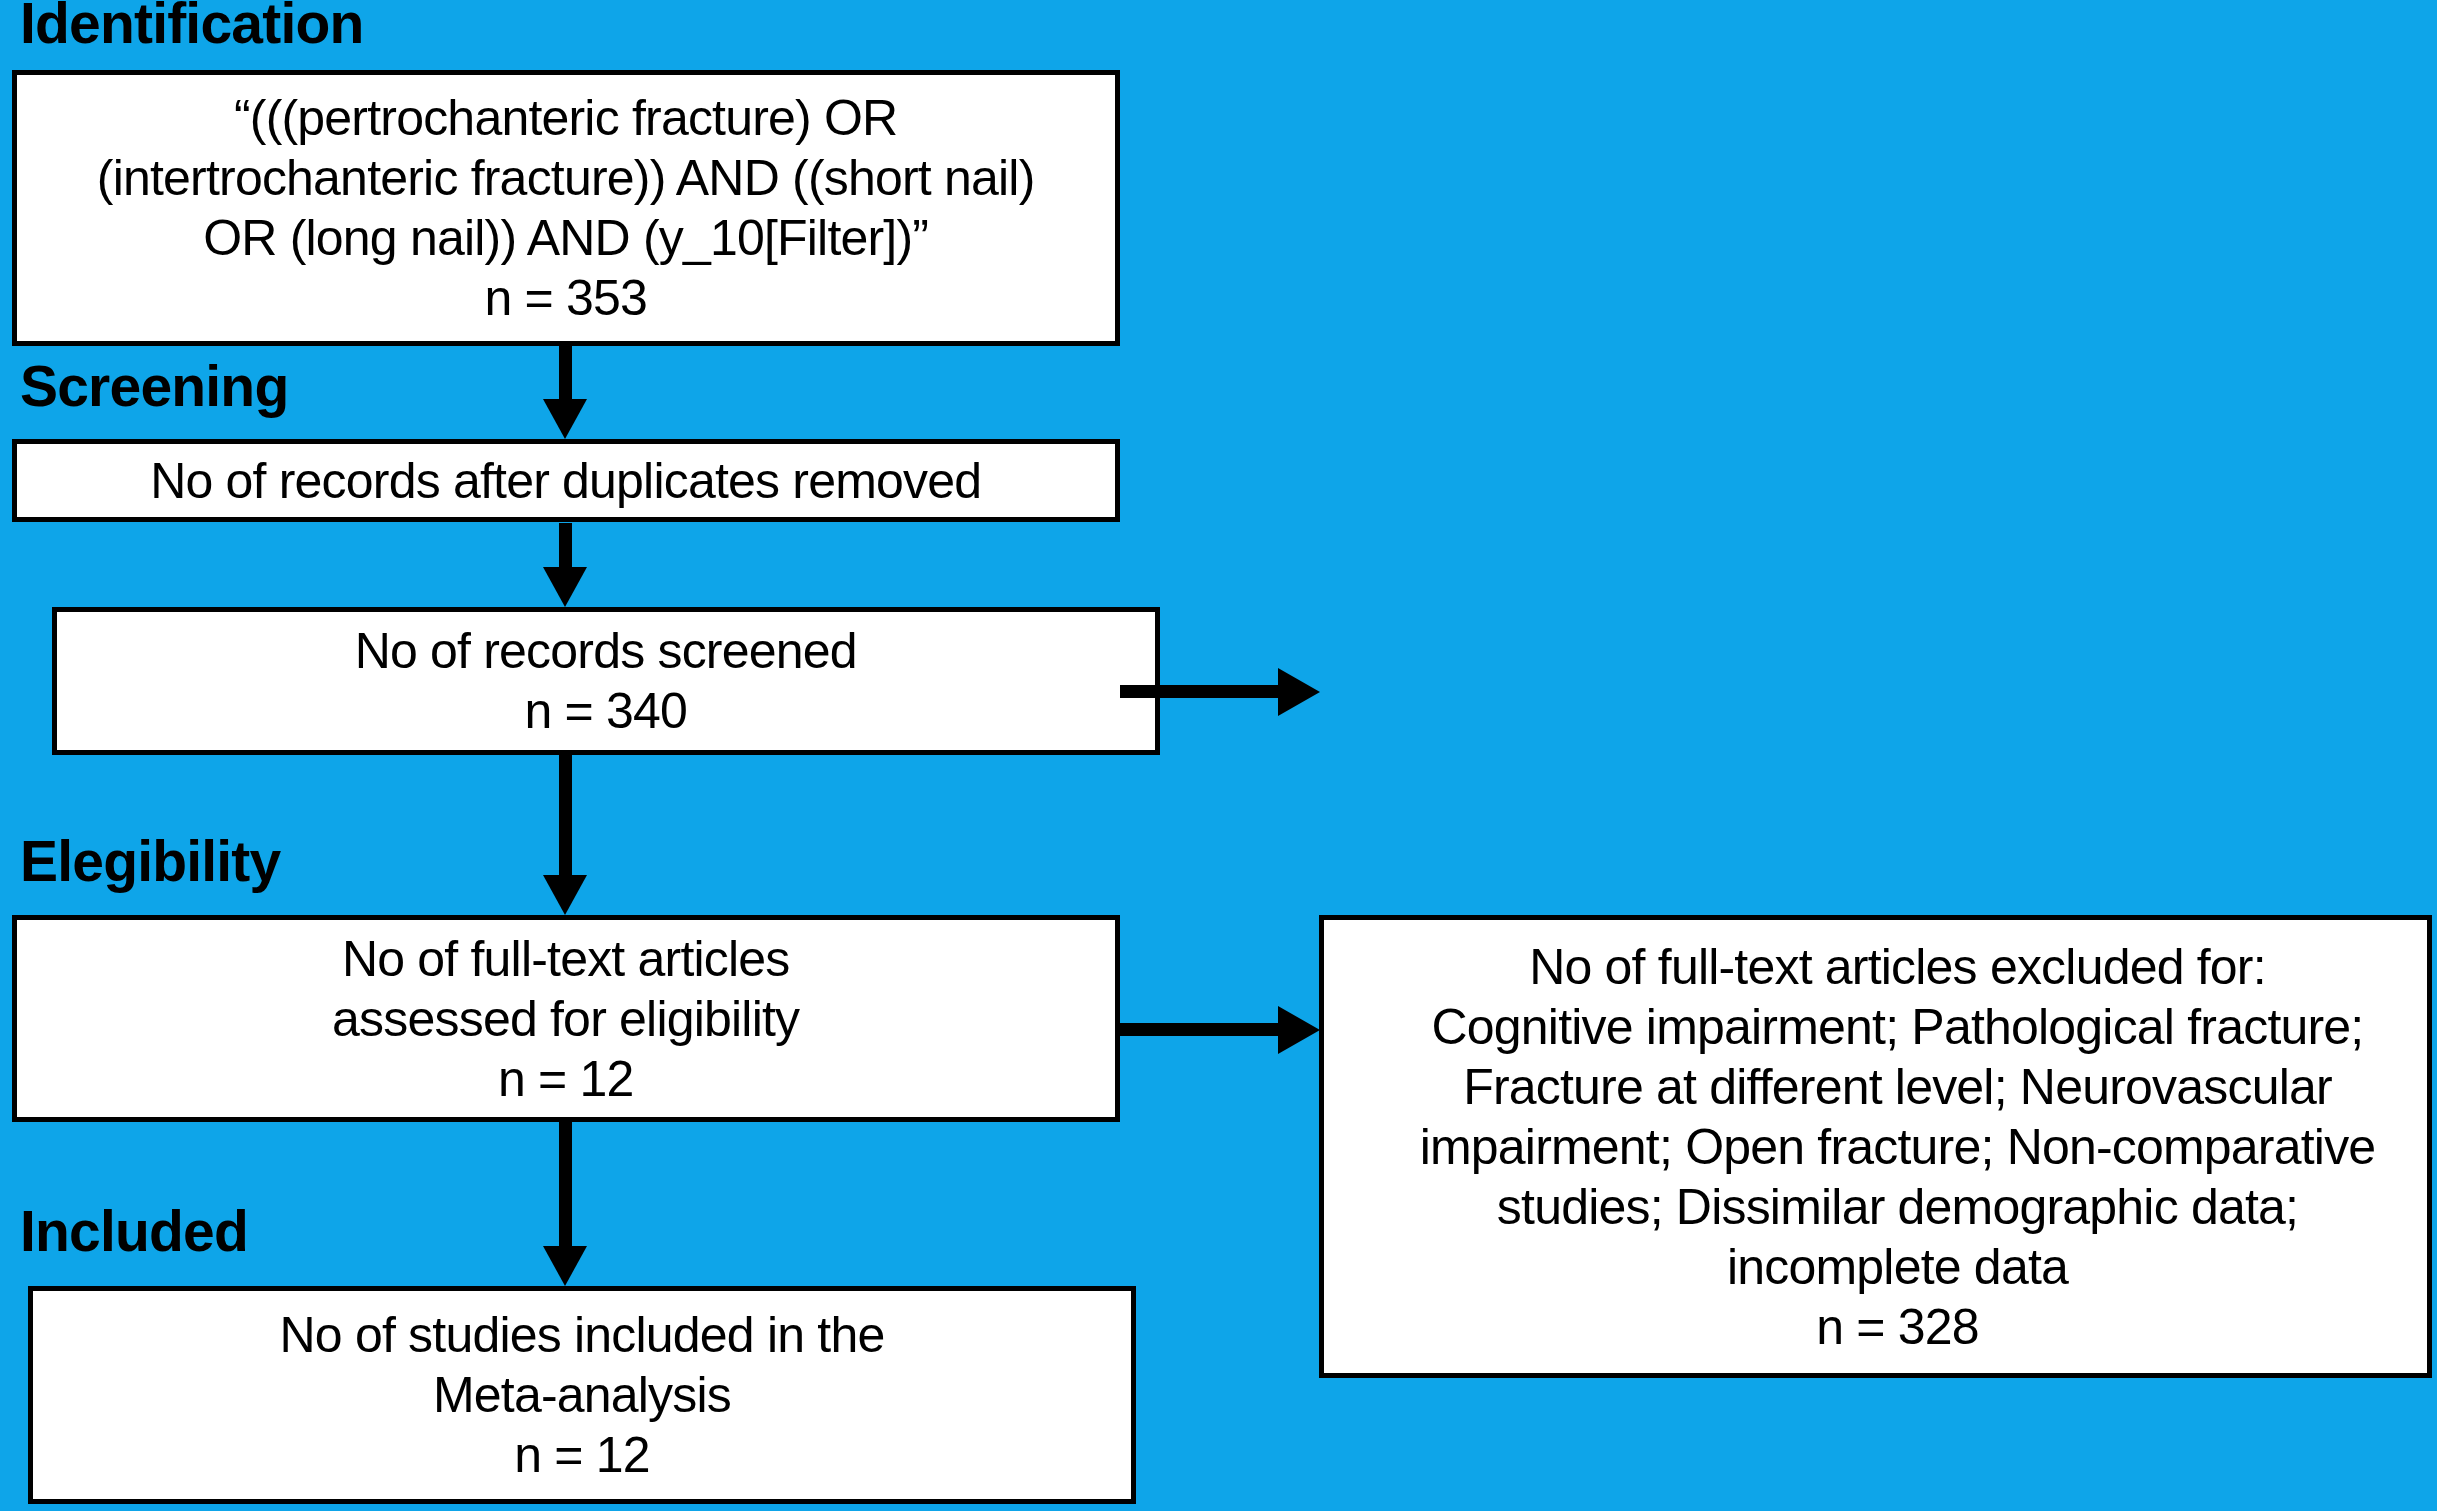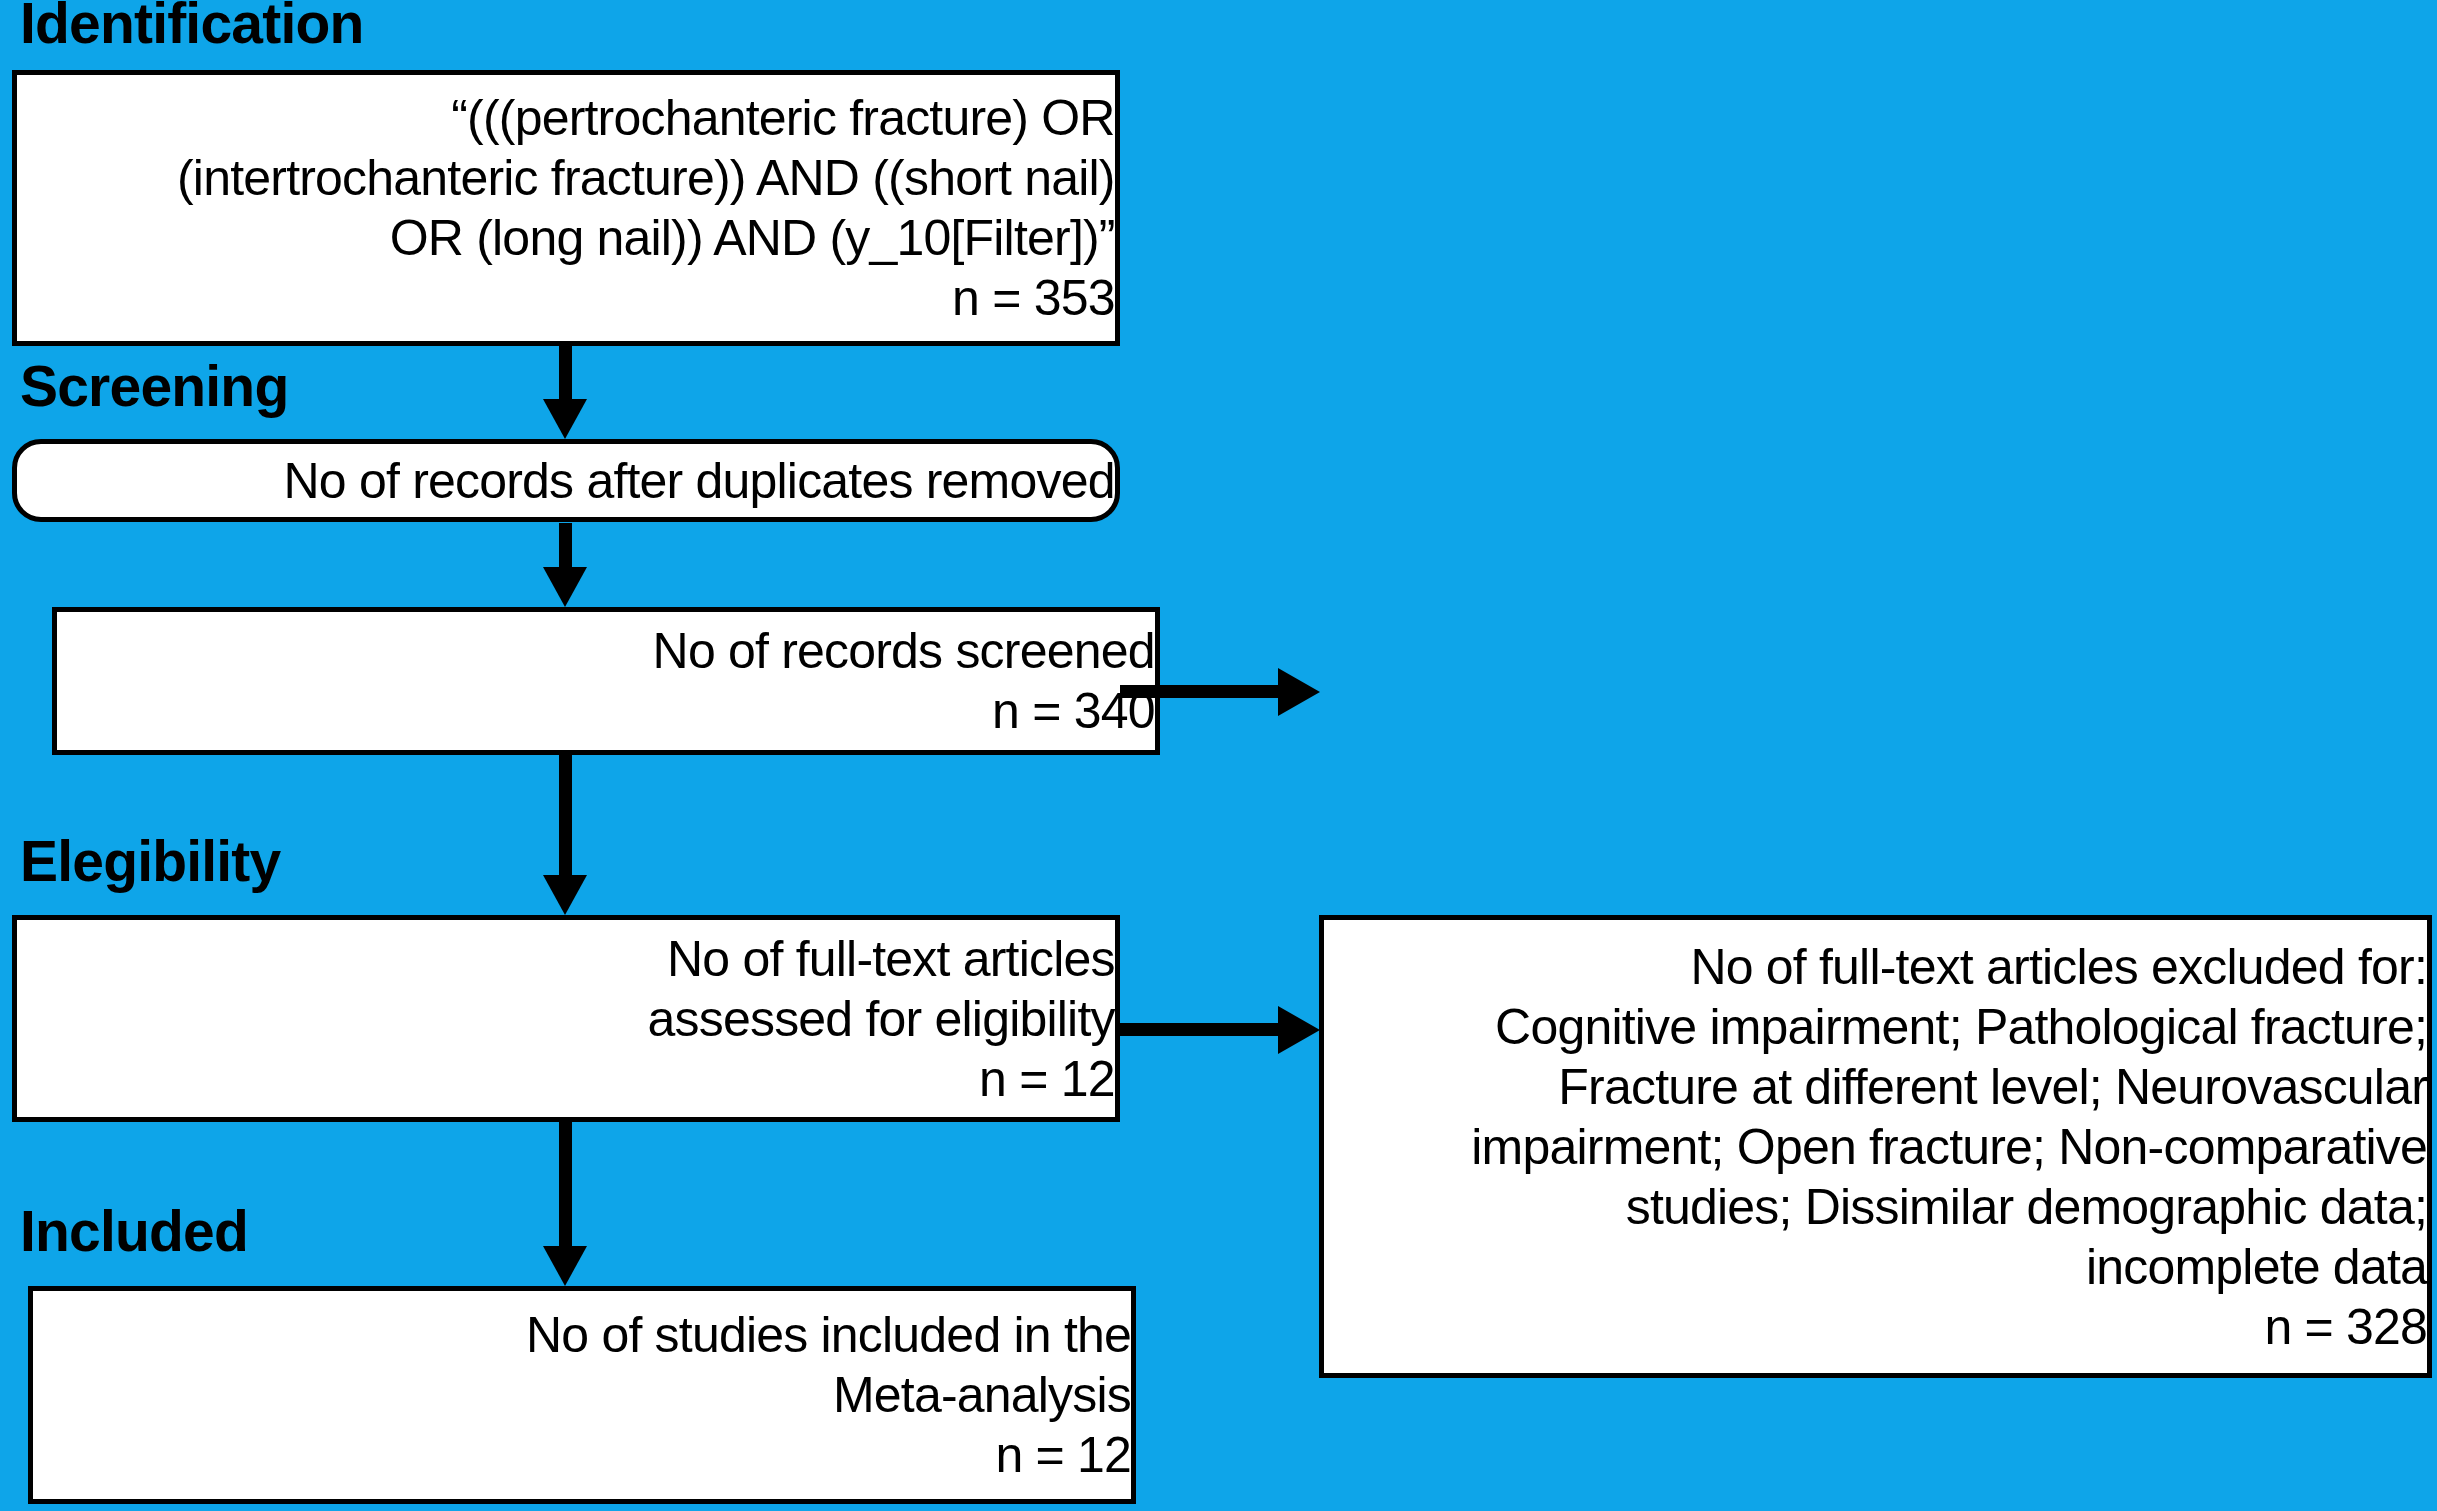--- a/index.html
+++ b/index.html
@@ -31,21 +31,21 @@
     background: #ffffff;
     box-sizing: border-box;
     display: flex;
     align-items: center;
     justify-content: center;
   }
   .box-text {
     font-size: 50px;
     line-height: 60px;
     letter-spacing: -0.8px;
-    text-align: right;
+    text-align: center;
     white-space: pre-line;
     width: 100%;
   }
   .arrow-stem-v {
     position: absolute;
     width: 13.3px;
     background: #000000;
   }
   .arrow-head-down {
     position: absolute;
@@ -79,21 +79,21 @@
   <div class="stage-label" style="top:833px;">Elegibility</div>
   <div class="stage-label" style="top:1203px;text-align:right;">Included</div>
 
   <div class="flow-box" style="left:11.7px; top:70px; width:1108px; height:276px;">
     <div class="box-text">“(((pertrochanteric fracture) OR
 (intertrochanteric fracture)) AND ((short nail)
 OR (long nail)) AND (y_10[Filter])”
 n = 353</div>
   </div>
 
-  <div class="flow-box" style="left:11.7px; top:439px; width:1108px; height:83px;border-radius:29px;">
+  <div class="flow-box" style="left:11.7px; top:439px; width:1108px; height:83px;">
     <div class="box-text">No of records after duplicates removed</div>
   </div>
 
   <div class="flow-box" style="left:11.7px; top:607px; width:1108px; height:148px;margin-left:40px;">
     <div class="box-text">No of records screened
 n = 340</div>
   </div>
 
   <div class="flow-box" style="left:11.7px; top:915px; width:1108px; height:207px;">
     <div class="box-text">No of full-text articles

